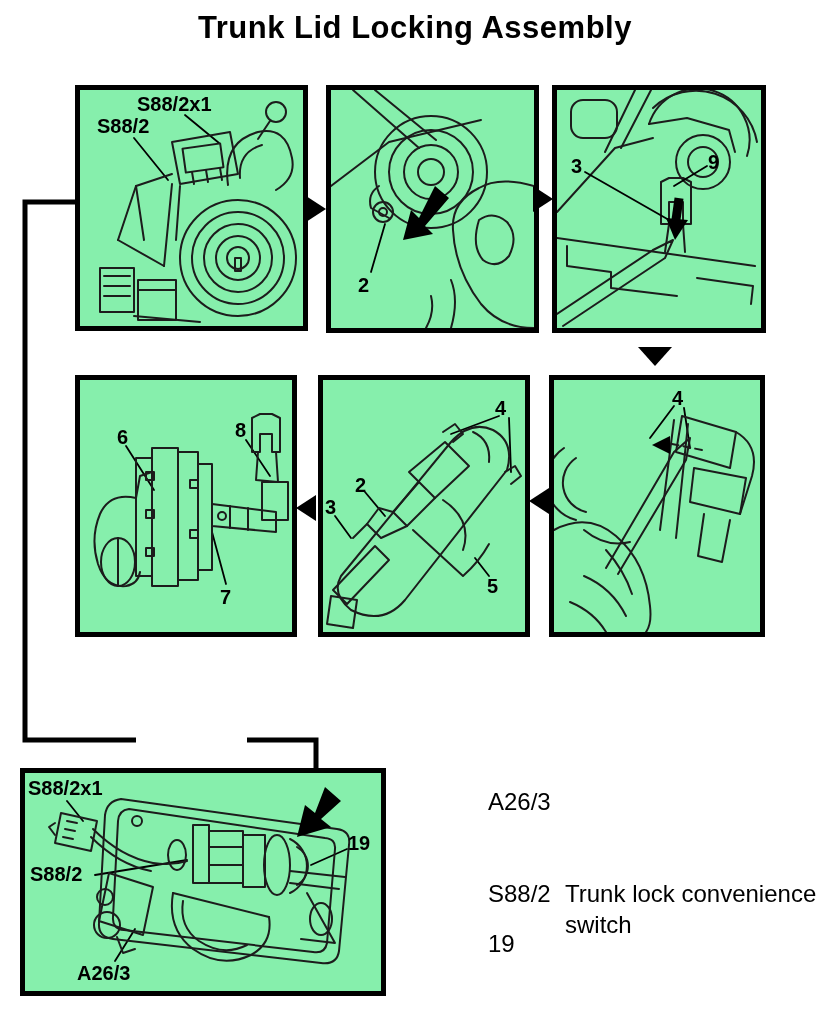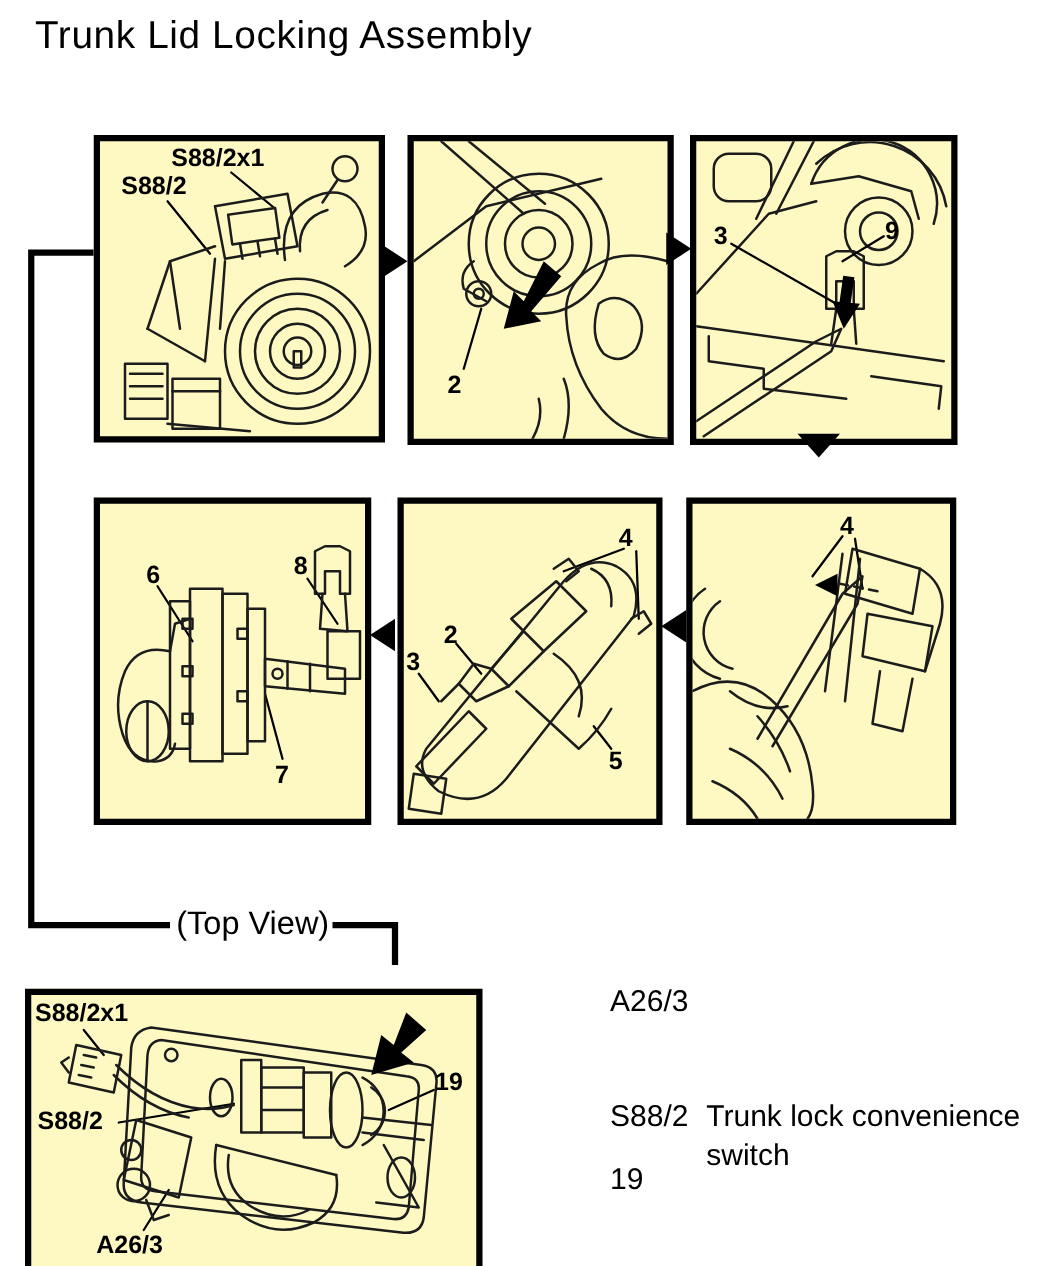--- a/index.html
+++ b/index.html
@@ -1,28 +1,28 @@
 <!DOCTYPE html>
 <html><head>
 <meta charset="utf-8">
 <style>
   html,body { margin:0; padding:0; background:#ffffff; }
   .page {
     position:relative; width:830px; height:1013px; background:#ffffff;
     font-family:"Liberation Sans", sans-serif; color:#000; overflow:hidden;
   }
   .title {
-    position:absolute; top:10px; left:0; width:830px; 
-    font-size:31px; font-weight:normal; letter-spacing:0.5px; padding-left:28px;
+    position:absolute; top:10px; left:0; width:830px; text-align:center;
+    font-size:31px; font-weight:bold; letter-spacing:0.5px; 
     box-sizing:border-box; margin:0;
   }
   .overlay { position:absolute; top:0; left:0; z-index:1; }
   .panel {
-    position:absolute; background:#fef9c3; border:5px solid #000;
-    box-sizing:border-box; z-index:2;margin-top:23px;
+    position:absolute; background:#86efac; border:5px solid #000;
+    box-sizing:border-box; z-index:2;
   }
   .panel svg { display:block; width:100%; height:100%; }
   .lbl {
     position:absolute; font-weight:bold; font-size:20px; line-height:20px;
     white-space:nowrap; color:#000;
   }
   .arrow { position:absolute; width:0; height:0; z-index:3; }
   .arrow.right { border-top:13px solid transparent; border-bottom:13px solid transparent; border-left:20px solid #000; }
   .arrow.left  { border-top:13px solid transparent; border-bottom:13px solid transparent; border-right:20px solid #000; }
   .arrow.down  { border-left:17px solid transparent; border-right:17px solid transparent; border-top:19px solid #000; }
@@ -213,21 +213,20 @@
     </svg>
     <span class="lbl" style="left:118px; top:8px;">4</span>
   </div>
 
   <div class="arrow right" style="left:306px; top:196px;"></div>
   <div class="arrow right" style="left:533px; top:186px;"></div>
   <div class="arrow down" style="left:638px; top:347px;"></div>
   <div class="arrow left" style="left:296px; top:495px;"></div>
   <div class="arrow left" style="left:529px; top:488px;"></div>
 
-  <div class="topview-caption">(Top View)</div>
 
   <div class="panel" style="left:20px; top:768px; width:366px; height:228px;">
     <svg viewBox="0 0 356 218">
       <g class="art">
         <path class="leader" d="M42 28 L58 48"></path>
         <path class="leader" d="M70 102 L162 87"></path>
         <path class="leader" d="M90 188 L110 156"></path>
         <path class="leader" d="M322 76 L286 92"></path>
         <path d="M96 26 Q82 28 80 42 L74 150 Q73 164 88 166 L296 190 Q312 192 314 178 L324 72 Q326 58 312 56 Z"></path>
         <path d="M104 36 Q94 37 93 48 L88 144 Q87 156 99 157 L288 179 Q300 181 302 170 L310 76 Q311 66 300 65 Z"></path>

